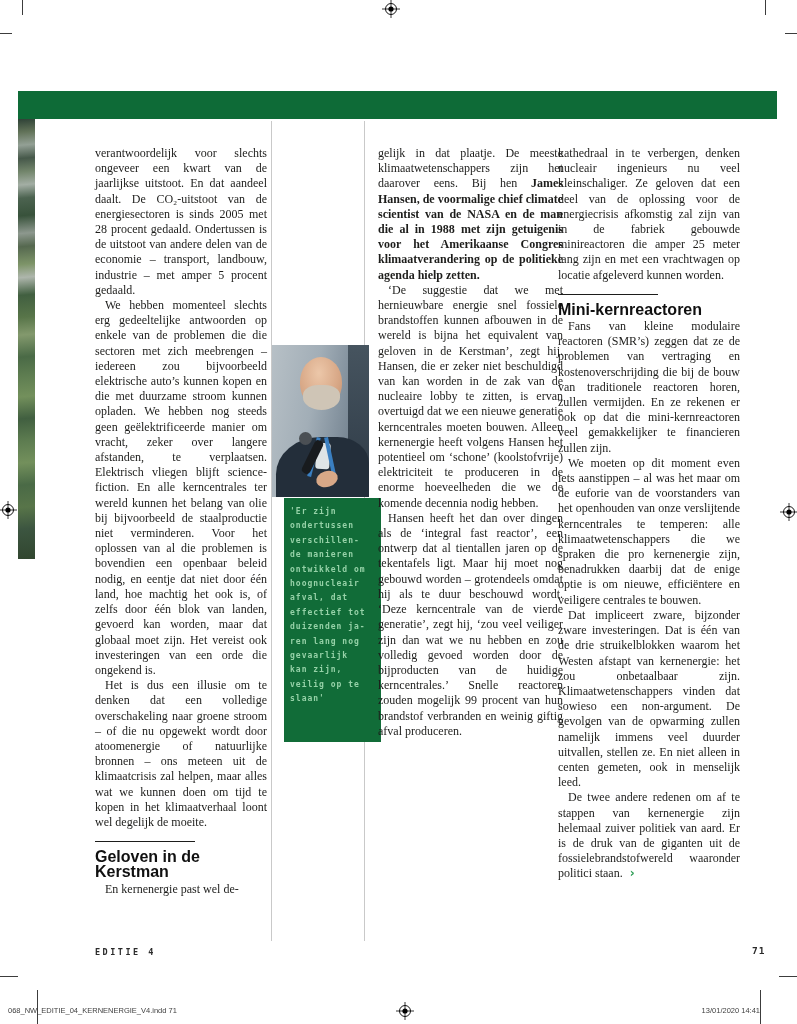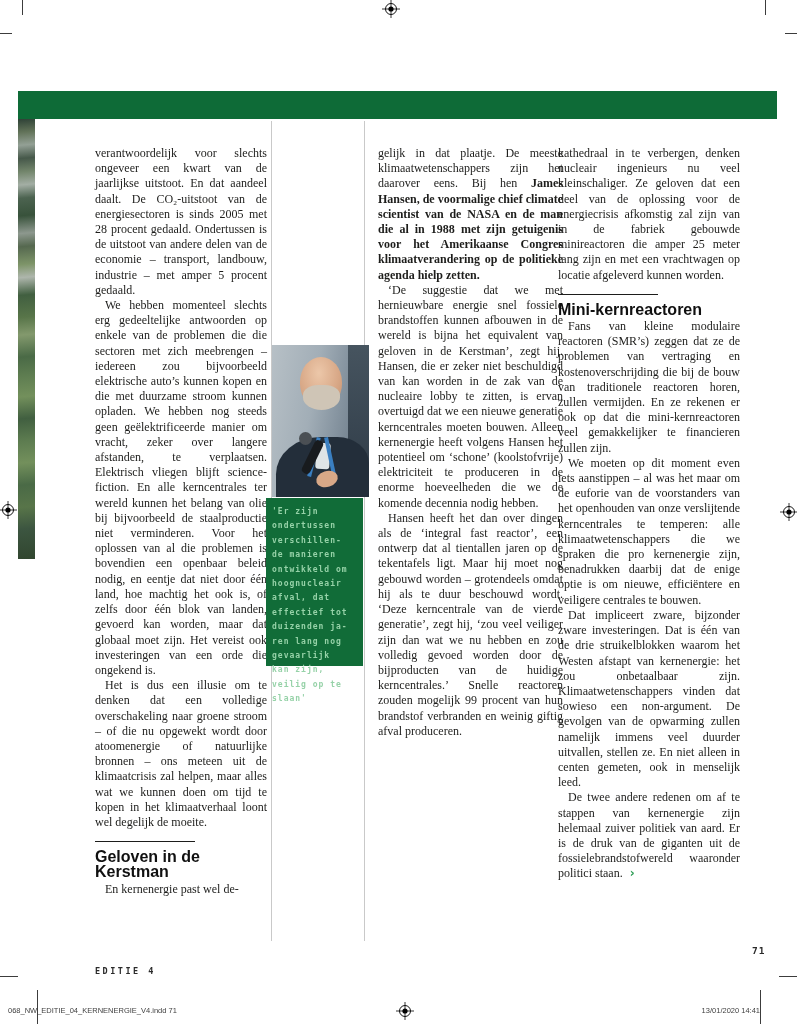--- a/index.html
+++ b/index.html
@@ -56,28 +56,28 @@
     background:radial-gradient(ellipse at 45% 32%, #ecc7a9 0%, #d8a popup 0%, #d8a887 60%, #c2906f 100%); }
   .ph-beard { position:absolute; left:31px; top:40px; width:37px; height:25px;
     border-radius:42% 42% 52% 52%; background:#cfc5b6; }
   .ph-mic { position:absolute; left:36px; bottom:22px; width:9px; height:36px; background:#181b1e;
     border-radius:4px; transform:rotate(26deg); }
   .ph-michead { position:absolute; left:27px; bottom:52px; width:13px; height:13px; border-radius:50%;
     background:#4a4f54; }
   .ph-hand { position:absolute; left:44px; bottom:10px; width:22px; height:16px; border-radius:50%;
     background:#d8a887; transform:rotate(-18deg); }
 
-  .quotebox { position:absolute; left:266px; top:498px; width:97px; height:168px;
+  .quotebox { position:absolute; left:284px; top:498px; width:97px; height:244px;
     background:#116c38; box-sizing:border-box; padding:7px 5px 0 6px; }
   .quote { font-family:"DejaVu Sans Mono", monospace; font-size:8px; font-weight:bold;
     letter-spacing:1px; line-height:14.4px; color:#96d2a8; white-space:pre-line; }
 
   
   .edition { position:absolute; left:95px; top:947px; font-family:"DejaVu Sans Mono", monospace;
-    font-size:8.5px; font-weight:bold; letter-spacing:2.5px; color:#2a2a2a;margin-top:19px; }
+    font-size:8.5px; font-weight:bold; letter-spacing:2.5px; color:#2a2a2a; }
   .pagenum { position:absolute; left:752px; top:945px; font-family:"DejaVu Sans Mono", monospace;
     font-size:9.5px; font-weight:bold; letter-spacing:1px; color:#2a2a2a; }
   .slug { position:absolute; top:1006px; font-family:"Liberation Sans", sans-serif;
     font-size:7.5px; color:#3f3f3f; }
   .slug-left { left:8px; }
   .slug-right { left:595px; width:165px; text-align:right; }
 </style>
 </head>
 <body>
 

